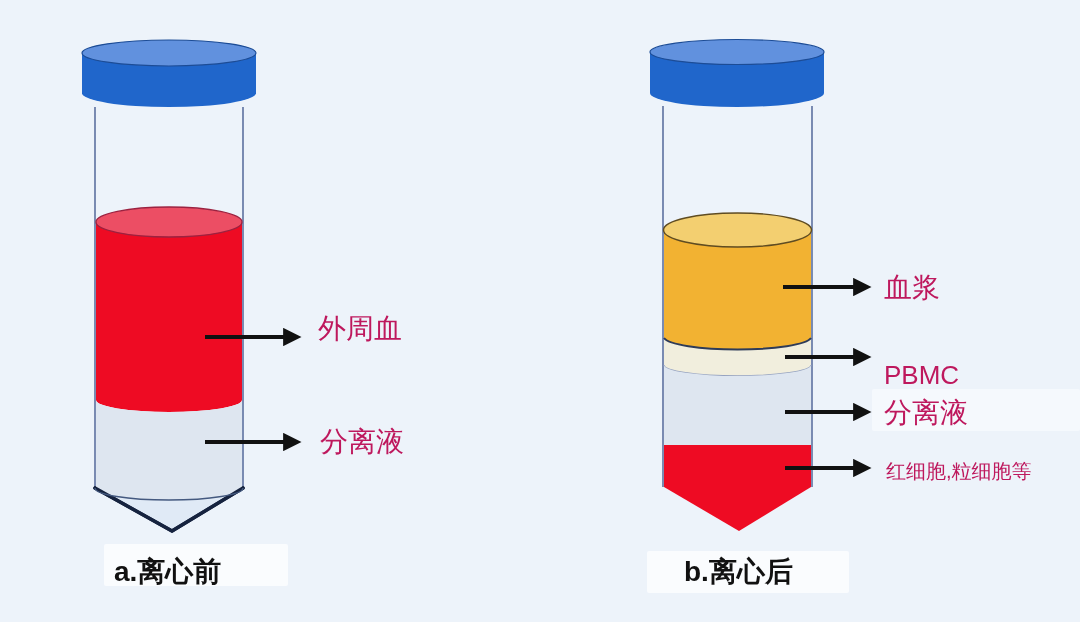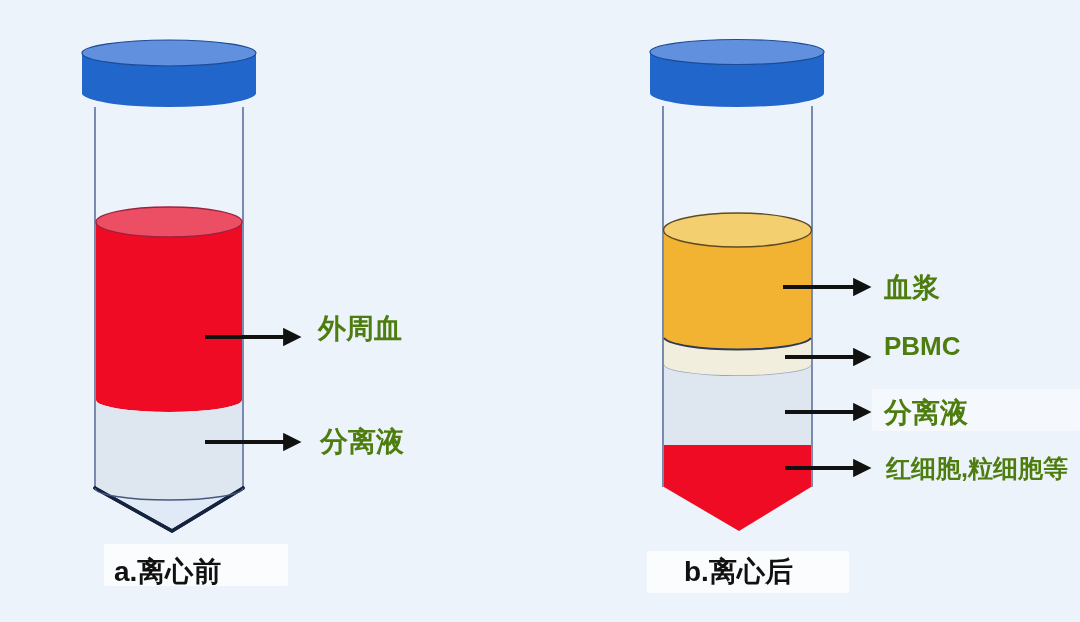--- a/index.html
+++ b/index.html
@@ -1,21 +1,21 @@
 <!DOCTYPE html>
 <html><head>
 <meta charset="utf-8">
 <style>
   html,body{margin:0;padding:0;}
   body{font-family:"Liberation Sans", sans-serif;}
   #canvas{position:relative;width:1080px;height:622px;overflow:hidden;background:#edf3fa;}
-  .lbl{position:absolute;font-weight:700;color:#4d7c0f;white-space:nowrap;}
+  .lbl{position:absolute;font-weight:400;color:#be185d;white-space:nowrap;}
   .lbl-28{font-size:28px;line-height:34px;}
   .lbl-26{font-size:26px;line-height:30px;}
-  .lbl-wrap{white-space:normal;font-size:25px;line-height:33px;width:182px;}
+  .lbl-wrap{white-space:normal;font-size:20px;line-height:39px;width:182px;}
   .caption{position:absolute;font-weight:700;font-size:28px;line-height:34px;color:#111;}
   .label-bg{position:absolute;background:#fafcfe;border-radius:2px;}
   svg{position:absolute;left:0;top:0;}
   .txt-layer{position:absolute;left:0;top:0;width:1080px;height:622px;}
 </style>
 </head>
 <body>
 
 <div id="canvas" style="background-color: rgb(237, 243, 250);">
 
@@ -78,21 +78,21 @@
   <div class="txt-layer">
 
     <div class="label-bg" style="left:104px;top:544px;width:184px;height:42px;"></div>
     <div class="label-bg" style="left:647px;top:551px;width:202px;height:42px;"></div>
     <div class="label-bg" style="left:872px;top:389px;width:208px;height:42px;background:#f5f9fd;"></div>
 
     <div class="lbl lbl-28" style="left:318px;top:312px;">外周血</div>
     <div class="lbl lbl-28" style="left:320px;top:425px;">分离液</div>
 
     <div class="lbl lbl-28" style="left:884px;top:271px;">血浆</div>
-    <div class="lbl lbl-26" style="left:884px;top:331px;">PBMC</div>
+    <div class="lbl lbl-26" style="left:884px;top:360px;">PBMC</div>
     <div class="lbl lbl-28" style="left:884px;top:396px;">分离液</div>
     <div class="lbl lbl-wrap" style="left:886px;top:452px;">红细胞,粒细胞等</div>
 
     <div class="caption" style="left:684px;top:555px;">b.离心后</div>
     <div class="caption" style="left:114px;top:555px;">a.离心前</div>
   </div>
 
 </div>
 
 </body></html>

